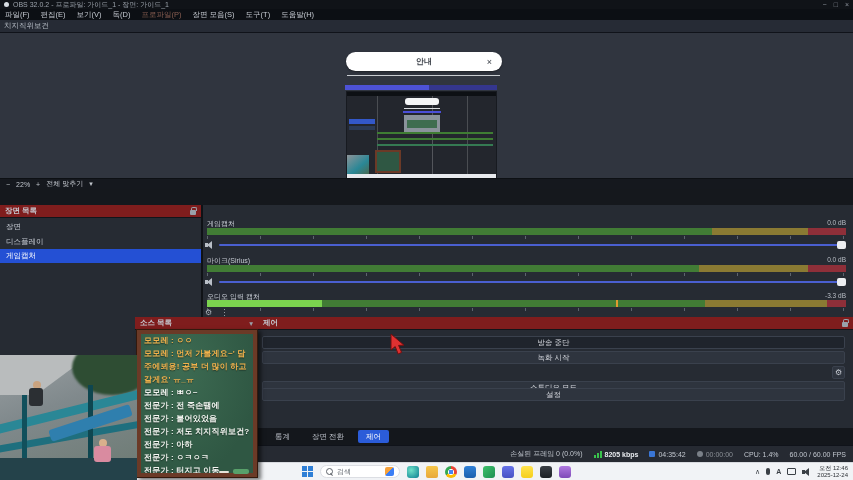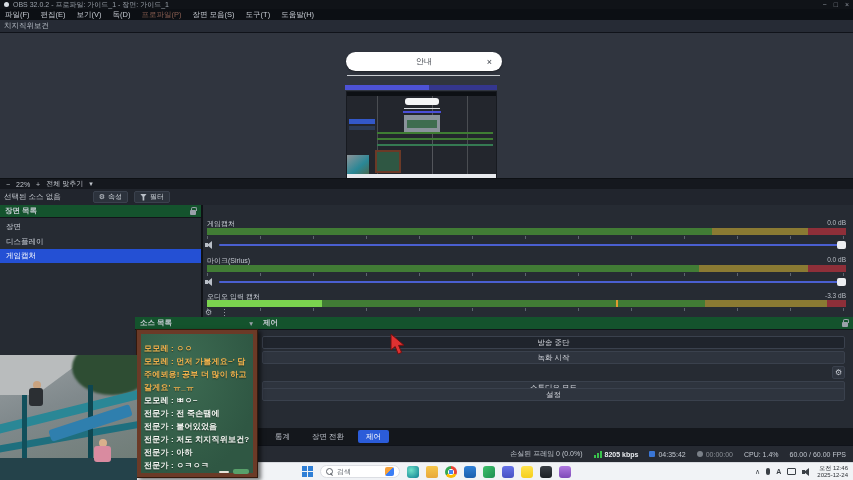--- a/index.html
+++ b/index.html
@@ -14,21 +14,21 @@
   .win-btns{margin-left:auto;display:flex;gap:7px;font-size:7px;color:#8b919a}
   .menubar{left:0;top:9px;width:853px;height:11px;background:#0c0f14;display:flex;align-items:center;
            gap:11px;padding:0 5px;font-size:7.5px;color:#c7ccd3}
   .menubar .dis{color:#8a5f52}
   .docktitle{left:0;top:20px;width:853px;height:13px;background:#262b35;display:flex;align-items:center;
              padding:0 4px;font-size:7.5px;color:#b3b9c2;border-bottom:1px solid #10131a}
   
   .topdock{left:0;top:33px;width:853px;height:145px;background:#30353f}
   .notice-pill{left:346px;top:52px;width:156px;height:19px;background:#fff;border-radius:10px;
                display:flex;align-items:center;justify-content:center;box-shadow:0 1px 2px rgba(0,0,0,.4)}
-  .notice-pill .t{font-size:8px;font-weight:normal;color:#3a3f47}
+  .notice-pill .t{font-size:8px;font-weight:bold;color:#3a3f47}
   .notice-pill .x{position:absolute;right:10px;font-size:9px;color:#3a3f47}
   .notice-line{left:347px;top:75px;width:153px;height:1px;background:#e3e6ea;opacity:.85}
   .notice-bar{left:345px;top:85px;width:152px;height:5px;background:linear-gradient(90deg,#4d52d6 0 55%,#34368e 55% 100%)}
   
   .mini{left:347px;top:92px;width:149px;height:86px;background:#23262d;outline:1px solid #171a20}
   .mini>div{position:absolute}
   .m-top{left:0;top:0;width:149px;height:4px;background:#0d1014}
   .m-pill{left:58px;top:6px;width:34px;height:7px;background:#f4f5f7;border-radius:3px}
   .m-line{left:57px;top:16px;width:36px;height:1px;background:#d9dce0}
   .m-pbar{left:56px;top:19px;width:38px;height:2px;background:#4b4fd8}
@@ -47,21 +47,21 @@
   .m-task{left:0;top:82px;width:149px;height:4px;background:#e8eaee}
   
   .zoomrow{left:0;top:178px;width:853px;height:11px;background:#15181e;display:flex;align-items:center;
            gap:6px;padding:0 6px;font-size:7px;color:#c0c5cc;border-top:1px solid #0d1014}
   .selrow{left:0;top:189px;width:853px;height:16px;background:#21252d;display:flex;align-items:center;
           padding:0 4px;font-size:7.5px;color:#c0c5cc}
   .mini-btn{display:flex;align-items:center;gap:3px;background:#2c323c;border:1px solid #3a414d;
             border-radius:2px;height:12px;padding:0 5px;font-size:7px;color:#ccd1d8}
   
   .panel{background:#262b33}
-  .dock-h{position:absolute;height:13px;background:#14532d;border-bottom:1px solid #12151a;font-size:7.5px;
+  .dock-h{position:absolute;height:13px;background:#7f1d1d;border-bottom:1px solid #12151a;font-size:7.5px;
           display:flex;align-items:center;padding:0 5px;color:#c6cbd3;font-weight:bold}
   .dock-h .right{margin-left:auto;display:flex;align-items:center;gap:3px;font-weight:normal;color:#9aa1aa}
   .scene-item{position:absolute;left:0;width:201px;height:14px;display:flex;align-items:center;
               padding:0 6px;font-size:7.5px;color:#c6cbd3}
   .scene-item.sel{background:#2450d4;color:#fff}
   .vdiv{position:absolute;background:#0f1216}
   
   .ch-name{position:absolute;left:207px;font-size:7px;color:#c6cbd3}
   .ch-db{position:absolute;right:7px;font-size:6.5px;color:#b9bec6}
   .meter{position:absolute;left:207px;right:7px;height:7px;background:#1a1e25;display:flex}
@@ -121,21 +121,21 @@
   .spk2{width:9px;height:8px;position:relative}
   .spk2::before{content:'';position:absolute;left:0;top:2px;width:3px;height:4px;background:#3a3f45}
   .spk2::after{content:'';position:absolute;left:2px;top:0;border-top:4px solid transparent;
                border-bottom:4px solid transparent;border-right:5px solid #3a3f45}
   .clock{text-align:right;font-size:6px;line-height:7px;color:#2d3136}
   
   .srcdock-h{left:135px;top:317px;width:123px;height:13px;z-index:30}
   .chatwin{left:136px;top:329px;width:122px;height:149px;z-index:40;background:#6b3a27;
            border:1px solid #33190d;box-shadow:3px 2px 4px rgba(0,0,0,.55)}
   .board{position:absolute;inset:4px;background:radial-gradient(ellipse at 35% 25%,#3d6b52,#2f5743 75%);
-         padding:8px 3px 10px 3px;overflow:hidden}
+         padding:0 3px 10px 3px;overflow:hidden}
   .cl{font-size:8px;font-weight:bold;line-height:13px;text-shadow:0 1px 1px rgba(0,0,0,.45);
       letter-spacing:.2px;word-break:break-all}
   .cl.momo{color:#f2b24c}
   .cl.pro{color:#f4f6f2}
   .chalktray{position:absolute;right:8px;bottom:3px;display:flex;gap:4px;align-items:center}
   .eraser{width:16px;height:5px;background:#58a06a;border-radius:2px}
   .chalk{width:10px;height:2px;background:#e8e4da;border-radius:1px}
   
   .webcam{left:0;top:355px;width:137px;height:125px;z-index:45;overflow:hidden;
           background:linear-gradient(160deg,#9aa0a3 0%,#80898c 40%,#6c7a72 100%)}
@@ -215,33 +215,20 @@
   </div>
 
   <div class="abs zoomrow">
     <span>−</span>
     <span>22%</span>
     <span>+</span>
     <span>전체 맞추기</span>
     <span>▾</span>
   </div>
 
-  <div class="abs selrow">
-    <span>선택된 소스 없음</span>
-    <span style="width:32px"></span>
-    <span class="mini-btn">
-      <span>⚙</span>
-      <span>속성</span>
-    </span>
-    <span style="width:6px"></span>
-    <span class="mini-btn">
-      <span class="funnel"></span>
-      <span>필터</span>
-    </span>
-  </div>
 
   <div class="abs panel" style="left:0;top:205px;width:201px;height:223px"></div>
   <div class="dock-h" style="left:0;top:205px;width:201px">
     <span>장면 목록</span>
     <span class="right">
         <span class="lock"></span>
       </span>
   </div>
   <div class="scene-item" style="top:220px">
       <span>장면</span>

